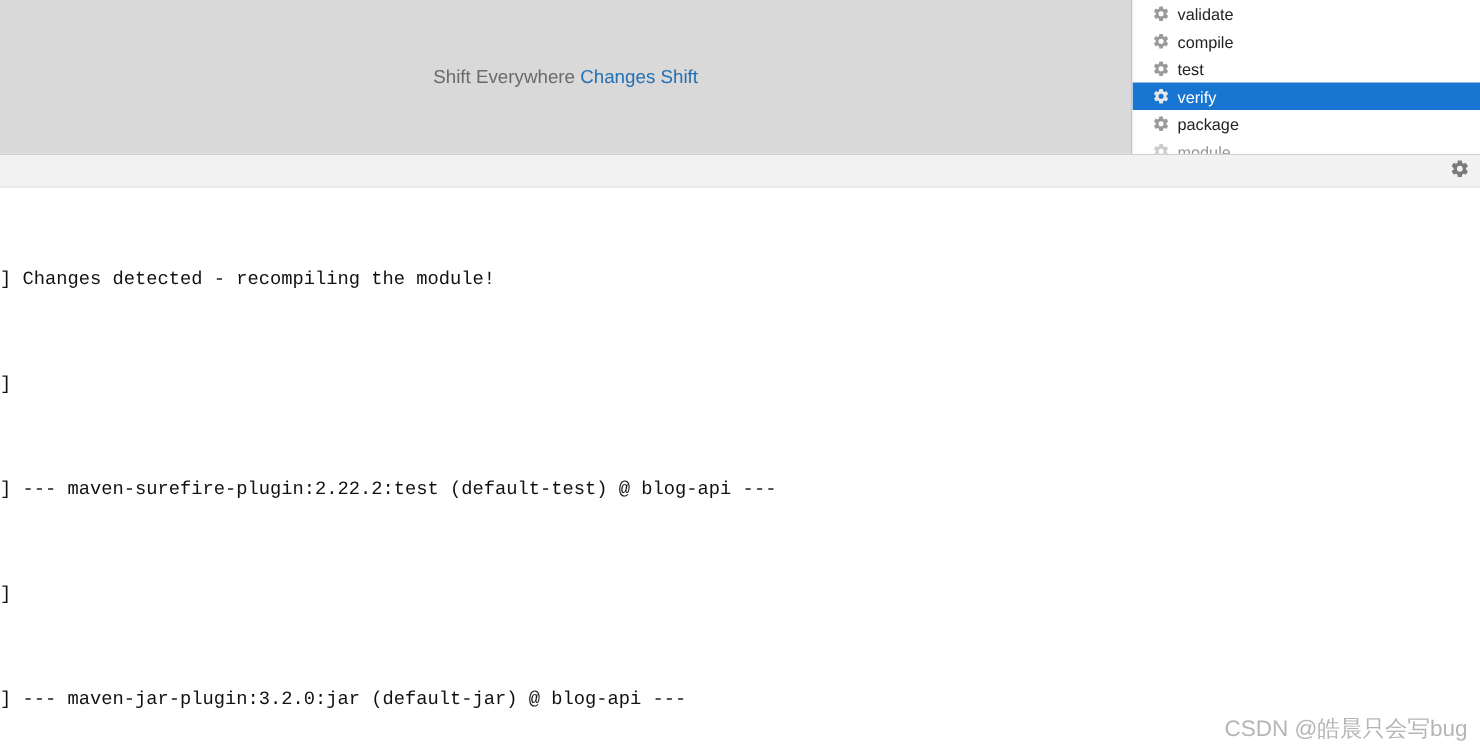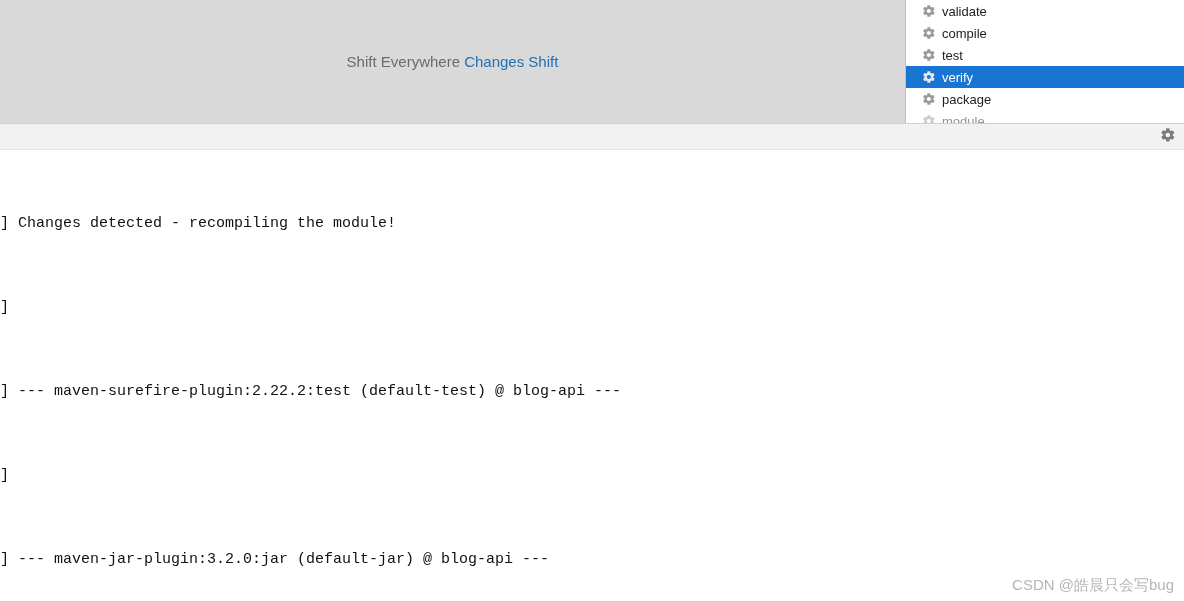--- a/index.html
+++ b/index.html
@@ -79,21 +79,21 @@
     }
     .console-line {
       padding-left: 0;
       margin-left: -18px;
     }
     .watermark {
       position: absolute;
       right: 10px;
       bottom: 6px;
       color: rgba(120,120,120,0.55);
-      font-size: 15px;
+      font-size: 18px;
       font-family: Arial, sans-serif;
     }
   </style>
 </head>
 <body>
 
 <div class="top-row">
   <div class="editor-area">
     <div class="search-hint">
       <span>Shift Everywhere </span><span class="highlight">Changes Shift</span>

